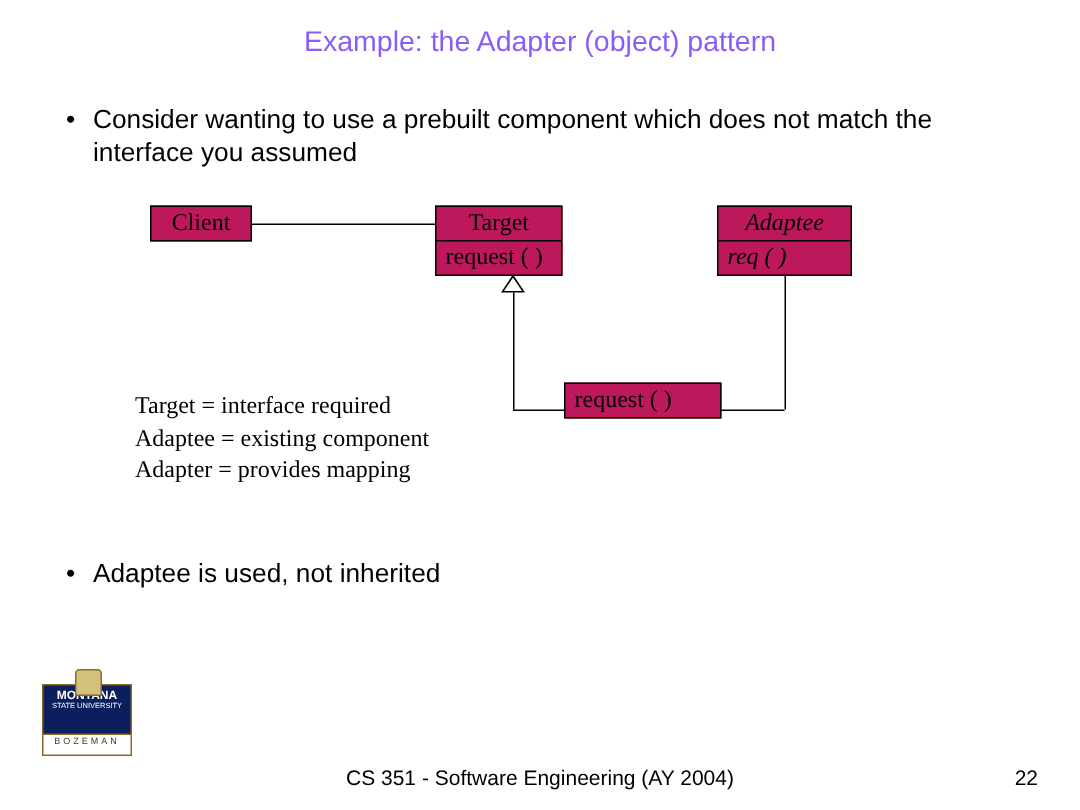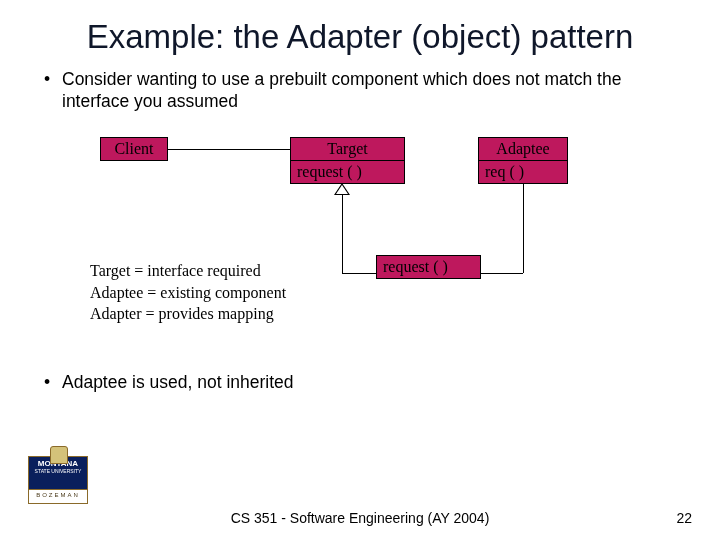--- a/index.html
+++ b/index.html
@@ -18,22 +18,22 @@
     height: 540px;
     position: relative;
     box-sizing: border-box;
   }
   .title {
     position: absolute;
     top: 18px;
     left: 0;
     width: 720px;
     text-align: center;
-    font-size: 33px;
-    color: #0f172a;
+    font-size: 19px;
+    color: #8b5cf6;
     font-weight: 400;
   }
   .bullet1 {
     position: absolute;
     top: 69px;
     left: 62px;
     width: 580px;
     font-size: 17.5px;
     line-height: 1.25;
   }
@@ -89,22 +89,22 @@
   }
   .box .op {
     text-align: left;
     padding: 2px 6px;
   }
   .box.simple .name {
     border-bottom: none;
   }
   
   .b-client  { left: 10px;  top: 12px;  width: 68px; }
-  .b-target  { left: 200px; top: 12px;  width: 115px; }
-  .b-adaptee { left: 388px; top: 12px;  width: 90px; }
+  .b-target  { left: 200px; top: 12px;  width: 85px; }
+  .b-adaptee { left: 388px; top: 12px;  width: 90px; font-style: italic; }
   .b-adapter { left: 286px; top: 130px; width: 105px; }
   
   .hline { position: absolute; height: 1px; background: #000; }
   
   .l1 { top: 24px; left: 78px; width: 122px; }
   
   .gen-v { position:absolute; left: 252px; top: 70px; width:1px; height: 78px; background:#000; }
   .gen-h { position:absolute; top: 148px; left: 252px; width: 34px; height:1px; background:#000; }
   .tri {
     position: absolute;

